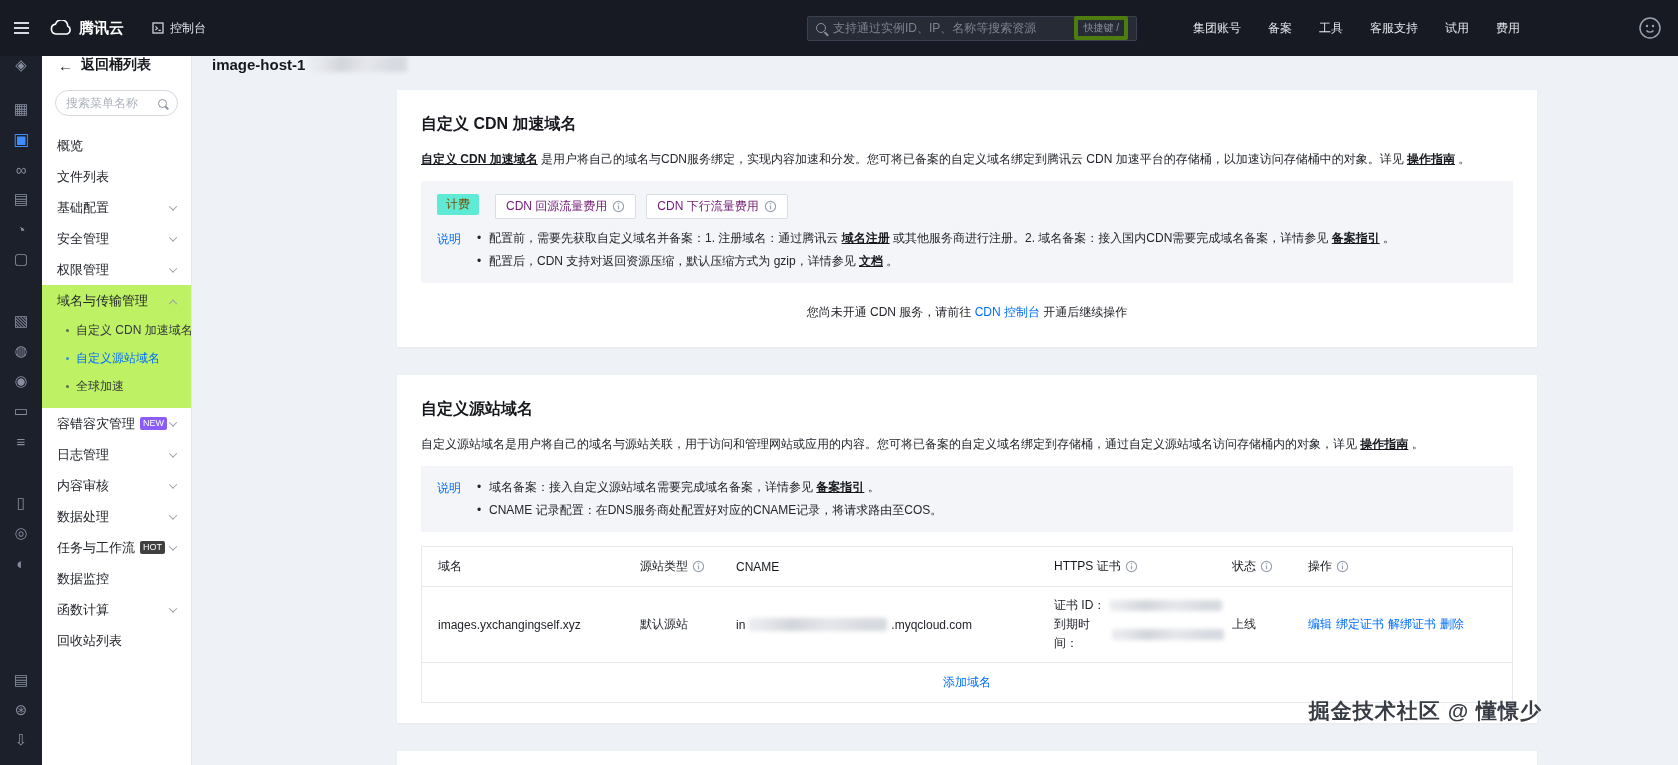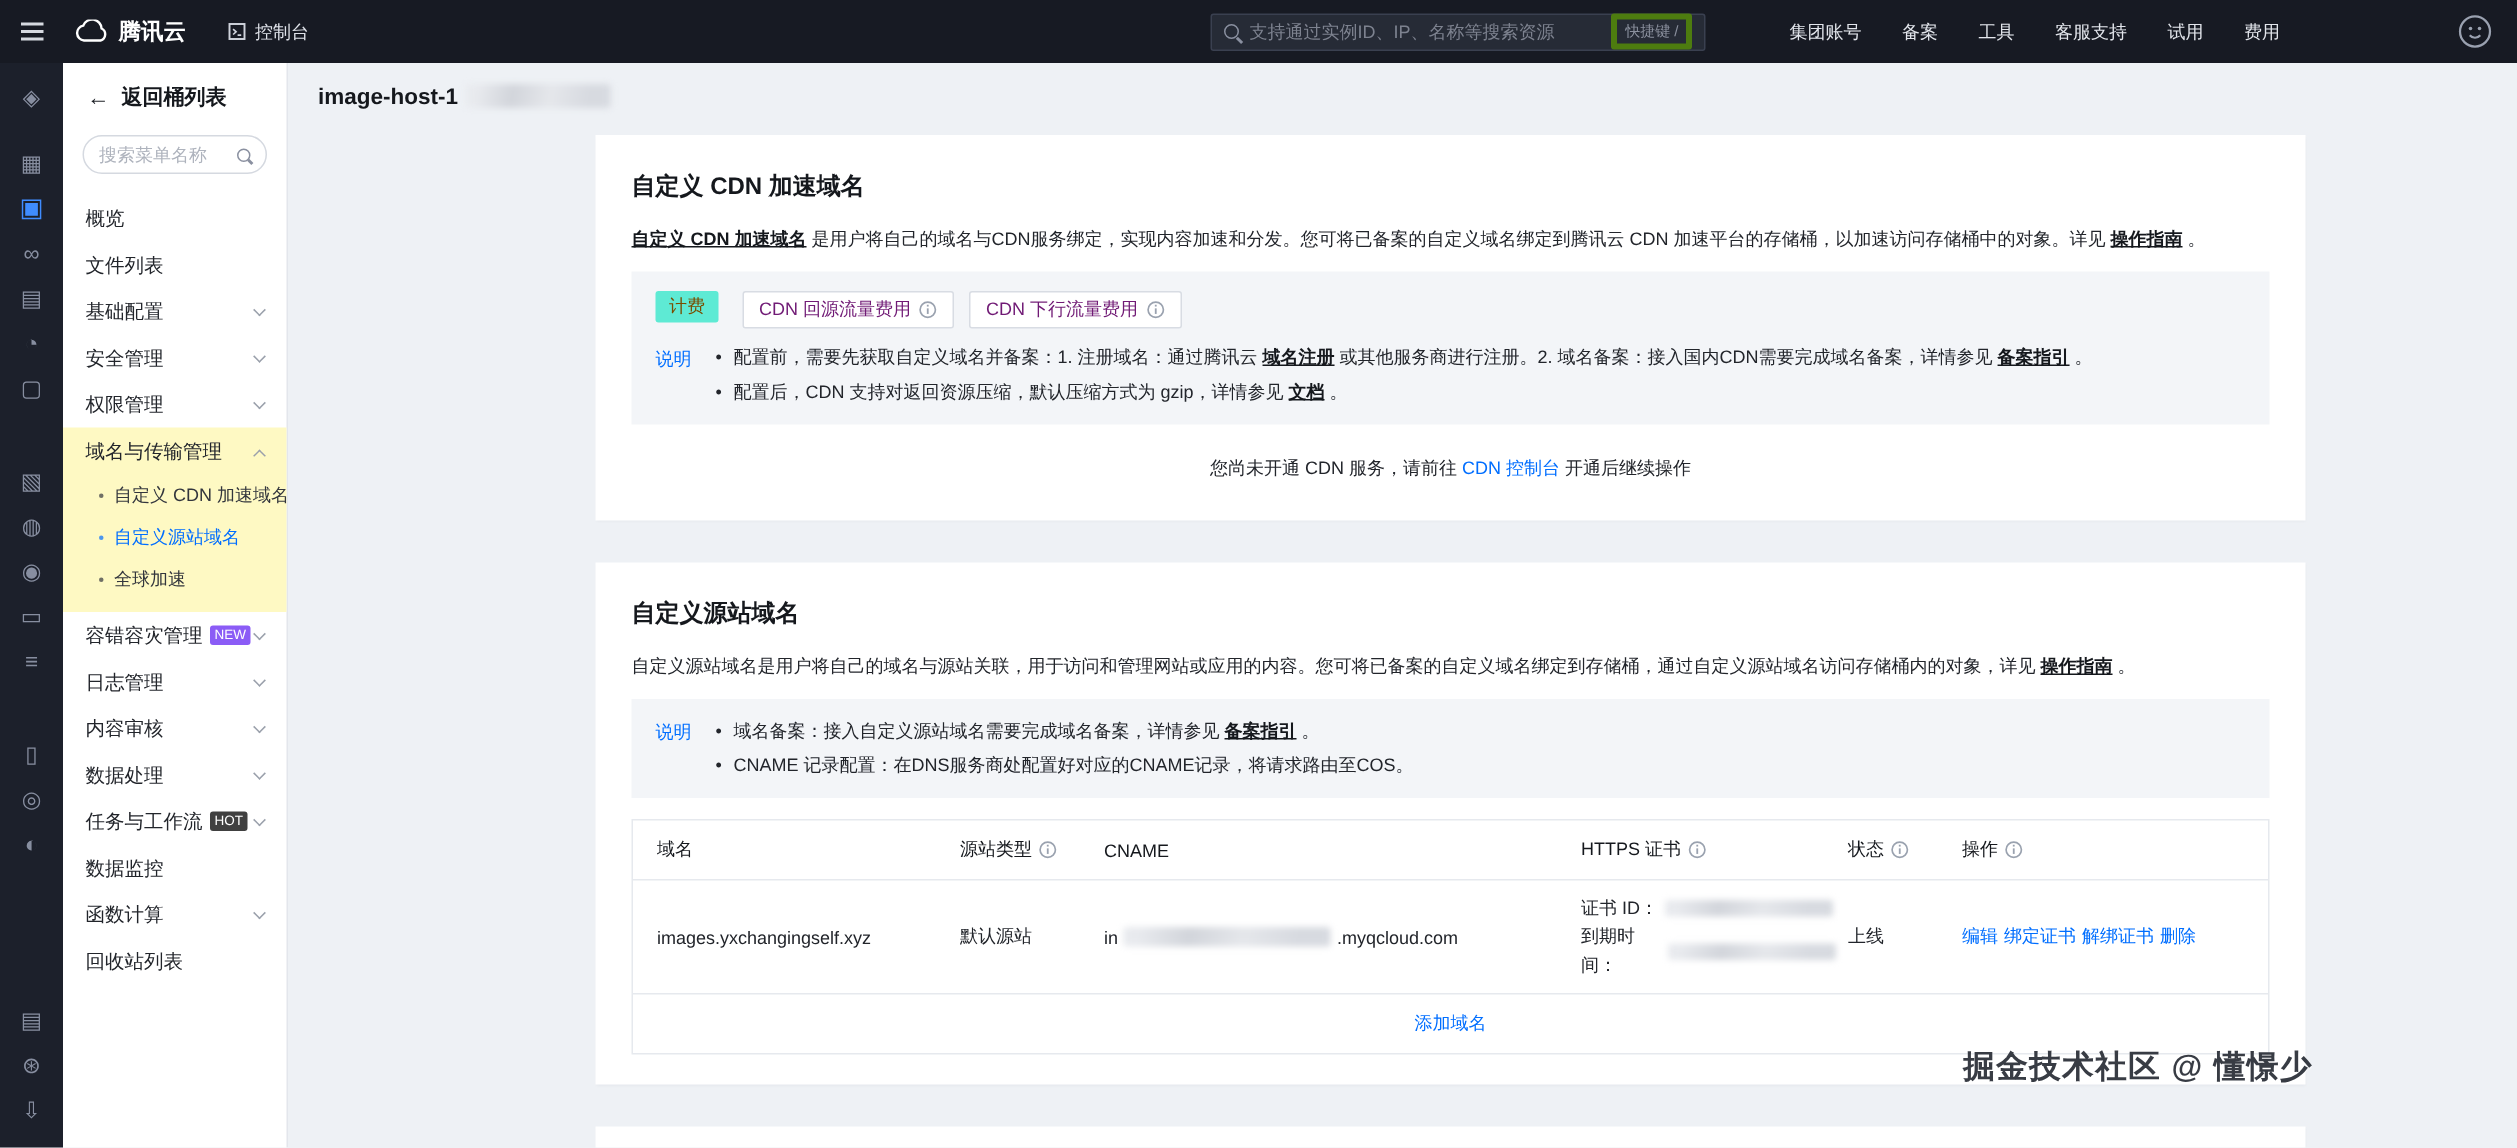--- a/index.html
+++ b/index.html
@@ -1,21 +1,21 @@
 <!DOCTYPE html>
 <html><head>
 <meta charset="utf-8">
 <style>
   * { margin:0; padding:0; box-sizing:border-box; }
   html,body { width:1678px; height:765px; overflow:hidden;
     font-family:"Liberation Sans","DejaVu Sans",sans-serif; background:#eef1f5; }
   a { text-decoration:none; cursor:pointer; }
 
   
-  .topbar { position:fixed; top:0; left:0; width:1678px; height:42px; background:#171a23;
+  .topbar { position:fixed; top:0; left:0; width:1678px; height:56px; background:#171a23;
     display:flex; align-items:center; color:#e9ebf0; font-size:12px; z-index:40; }
   .tb-burger { width:42px; height:38px; display:flex; flex-direction:column; gap:3px;
     align-items:center; justify-content:center; cursor:pointer; }
   .tb-burger span { width:15px; height:2px; background:#d6d9e0; }
   .tb-logo { display:flex; align-items:center; gap:7px; font-size:15px; font-weight:bold;
     color:#fff; margin-left:8px; cursor:pointer; }
   .tb-console { display:flex; align-items:center; gap:6px; margin-left:28px; color:#e0e3ea; cursor:pointer; }
   .tb-search { margin-left:auto; width:330px; height:25px; background:#262b36;
     border:1px solid #3a4050; border-radius:2px; display:flex; align-items:center;
     padding:0 8px; gap:7px; }
@@ -56,21 +56,21 @@
   .mag2 { width:9px; height:9px; border:1.5px solid #8a90a0; border-radius:50%;
     position:relative; flex:0 0 auto; }
   .mag2::after { content:""; position:absolute; width:4px; height:1.5px; background:#8a90a0;
     right:-3px; bottom:-2px; transform:rotate(45deg); }
   .s-item { display:flex; align-items:center; justify-content:space-between;
     height:31px; padding:0 15px; font-size:13px; color:#22252b; cursor:pointer; }
   .s-item .lbl { display:flex; align-items:center; gap:5px; white-space:nowrap; }
   .ch { width:6px; height:6px; border-right:1.4px solid #9aa0ab; border-bottom:1.4px solid #9aa0ab;
     transform:rotate(45deg) translate(-1px,-1px); flex:0 0 auto; }
   .ch-up { transform:rotate(-135deg) translate(-2px,-2px); }
-  .s-group { background:#fef9c3; padding-bottom:8px; }
+  .s-group { background:#bef264; padding-bottom:8px; }
   .s-child { height:28px; display:flex; align-items:center; gap:7px; padding-left:24px;
     font-size:12px; color:#33363d; cursor:pointer; white-space:nowrap; }
   .s-child::before { content:""; width:3px; height:3px; border-radius:50%; background:currentColor;
     flex:0 0 auto; opacity:.7; }
   .s-active { color:#006eff; }
   .badge { font-size:9px; color:#fff; padding:1px 3px; border-radius:2px; line-height:11px; }
   .badge-new { background:#8b5cf6; }
   .badge-hot { background:#404040; }
 
   

